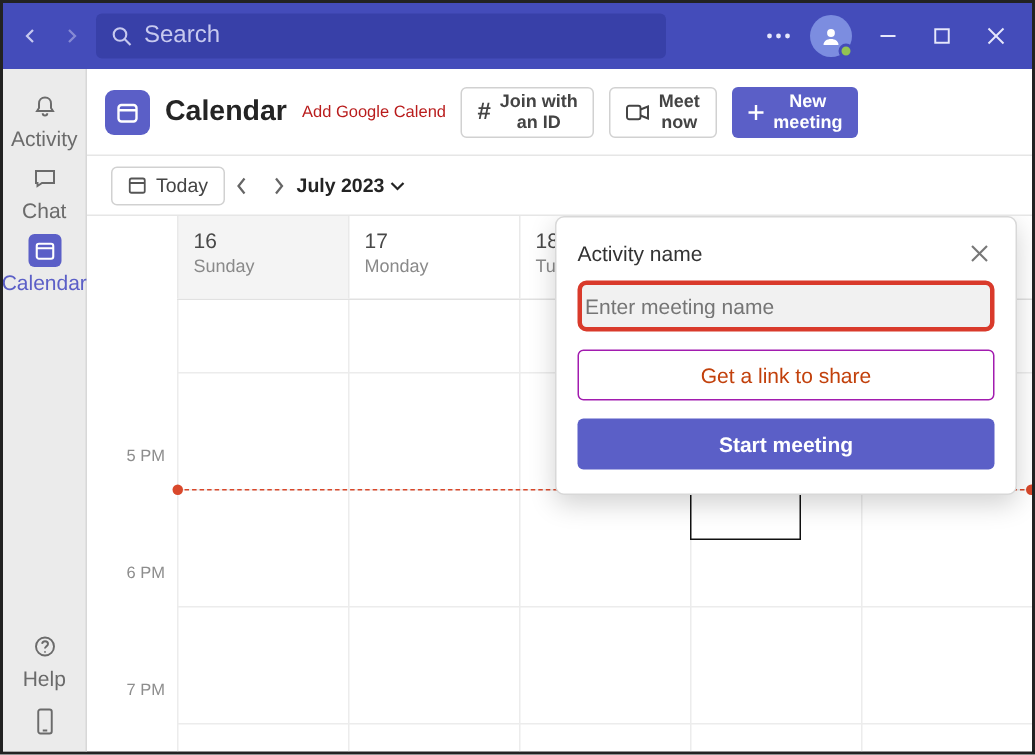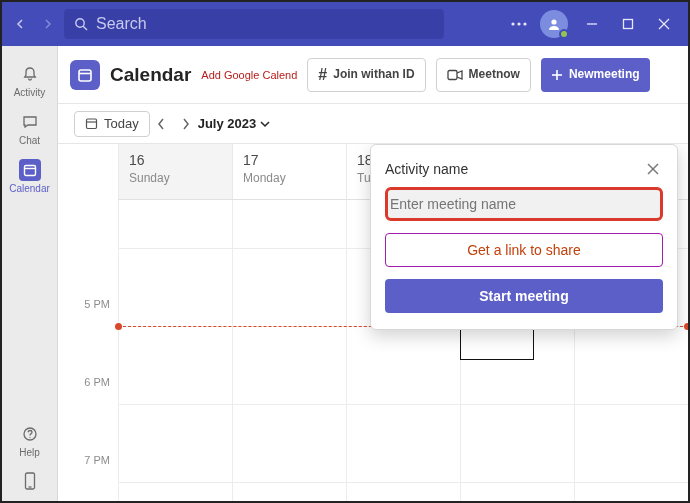--- a/index.html
+++ b/index.html
@@ -16,36 +16,36 @@
   .title-icon { width: 30px; height: 30px; display: flex; align-items: center; justify-content: center; color: #e6e7fb; font-size: 14px; }
   .avatar { width: 28px; height: 28px; border-radius: 50%; background: #7c8de0; display: flex; align-items: center; justify-content: center; position: relative; margin: 0 6px; }
   .avatar .presence { position: absolute; right: -1px; bottom: -1px; width: 10px; height: 10px; background: #92c353; border: 2px solid #444cba; border-radius: 50%; }
   .winbtn { width: 36px; height: 36px; display: flex; align-items: center; justify-content: center; color: #e6e7fb; }
 
   
   .mainrow { flex: 1; display: flex; min-height: 0; }
 
   
   .rail { width: 56px; background: #ebebeb; border-right: 1px solid #d8d8d8; display: flex; flex-direction: column; align-items: center; padding-top: 10px; }
-  .rail-item { width: 56px; height: 48px; display: flex; flex-direction: column; align-items: center; justify-content: center; font-size: 10px; color: #6b6b6b; gap: 2px; }
+  .rail-item { width: 56px; height: 48px; display: flex; flex-direction: column; align-items: center; justify-content: center; font-size: 14px; color: #6b6b6b; gap: 2px; }
   .rail-item.active { color: #5b5fc7; }
   .rail-item .ic { width: 22px; height: 22px; display: flex; align-items: center; justify-content: center; }
   .rail-item.active .ic { background: #5b5fc7; color: #fff; border-radius: 4px; }
   .rail-spacer { flex: 1; }
   .rail-bottom { padding-bottom: 6px; }
 
   
   .content { flex: 1; display: flex; flex-direction: column; position: relative; min-width: 0; }
 
   .toolbar { height: 58px; display: flex; align-items: center; padding: 0 12px; gap: 10px; border-bottom: 1px solid #e6e6e6; }
   .cal-badge { width: 30px; height: 30px; background: #5b5fc7; border-radius: 6px; display: flex; align-items: center; justify-content: center; }
   .title { font-size: 19px; font-weight: 700; color: #242424; }
   .link { font-size: 11px; color: #b91c1c; }
   .pill { border: 1px solid #d1d1d1; border-radius: 4px; height: 34px; display: flex; align-items: center; gap: 6px; padding: 0 10px; font-size: 12px; color: #444; line-height: 1.1; background:#fff; }
-  .pill .two { display:flex; align-items:center; font-weight:600; }
+  .pill .two { display:flex; flex-direction:column; align-items:center; font-weight:600; }
   .newbtn { background: #5b5fc7; color: #fff; border: none; }
 
   .subbar { height: 40px; display: flex; align-items: center; padding: 0 16px; gap: 0; border-bottom: 1px solid #e6e6e6; font-size: 13px; color: #555; }
   .today-btn { display:flex; align-items:center; gap:6px; border:1px solid #d1d1d1; border-radius:4px; height:26px; padding:0 10px; font-size:13px; color:#444; }
   .chev { width:24px; height:24px; display:flex; align-items:center; justify-content:center; color:#666; }
   .month { font-weight:700; color:#242424; display:flex; align-items:center; gap:4px; }
 
   
   .cal { flex: 1; position: relative; overflow: hidden; }
   .dayheaders { position:absolute; left:60px; right:0; top:0; height:56px; display:flex; border-bottom:1px solid #e1e1e1; }

